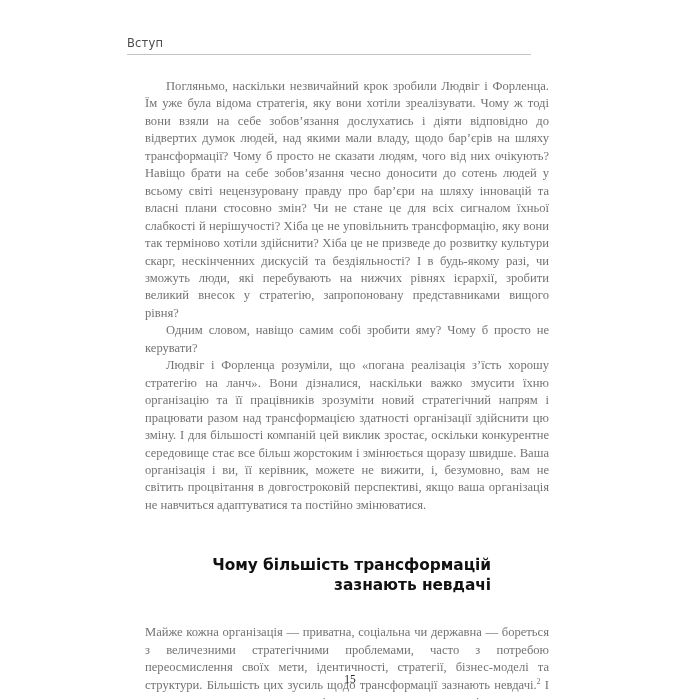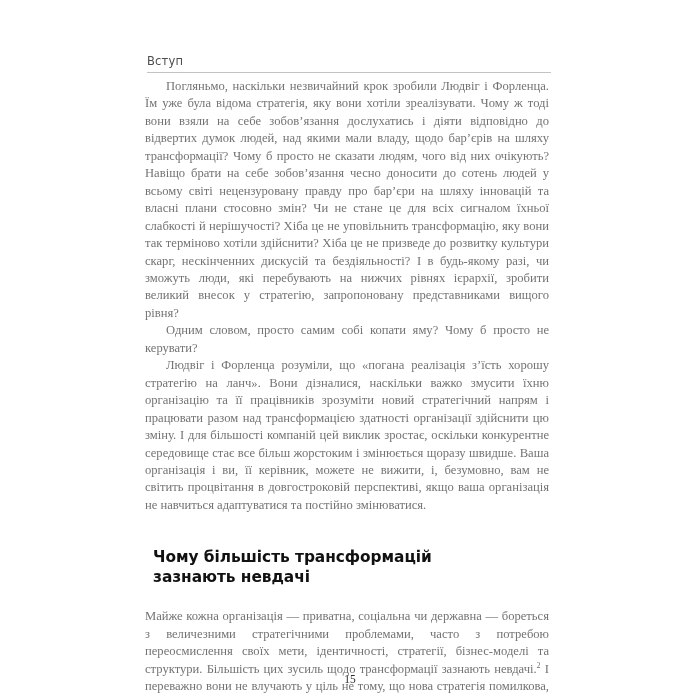--- a/index.html
+++ b/index.html
@@ -19,24 +19,23 @@
     position: relative;
     width: 700px;
     height: 700px;
     background: #ffffff;
     box-sizing: border-box;
   }
 
   
   .running-head {
     position: absolute;
-    left: 147px;
+    left: 127px;
     top: 36px;
     width: 404px;
-    margin-top: 18px;
   }
   .running-head-label {
     font-family: "DejaVu Sans", "Liberation Sans", sans-serif;
     font-size: 11.5px;
     letter-spacing: 0.2px;
     color: #4d4d4d;
     line-height: 15px;
     display: block;
   }
   .running-head-rule {
@@ -70,28 +69,28 @@
   }
 
   sup.fn {
     font-size: 8px;
     vertical-align: super;
     line-height: 0;
   }
 
   
   h2.section-heading {
-    margin: 8px;
+    margin: 16px;
     font-family: "DejaVu Sans", "Liberation Sans", sans-serif;
     font-weight: bold;
     font-size: 15.4px;
     line-height: 19.5px;
     letter-spacing: -0.05px;
     color: #111111;
-    text-align: left;
+    text-align: right;
     max-width: 330px;
   }
   .heading-spacer-top { height: 26px; }
   .heading-spacer-bottom { height: 13px; }
 
   
   .folio {
     position: absolute;
     left: 0;
     top: 672px;
@@ -110,21 +109,21 @@
 
   <div class="running-head">
     <span class="running-head-label">Вступ</span>
     <div class="running-head-rule"></div>
   </div>
 
   <div class="column">
 
     <p class="body-par">Погляньмо, наскільки незвичайний крок зробили Людвіг і Форленца. Їм уже була відома стратегія, яку вони хотіли зреалізувати. Чому ж тоді вони взяли на себе зобов’язання дослухатись і діяти відповідно до відвертих думок людей, над якими мали владу, щодо бар’єрів на шляху трансформації? Чому б просто не сказати людям, чого від них очікують? Навіщо брати на себе зобов’язання чесно доносити до сотень людей у всьому світі нецензуровану правду про бар’єри на шляху інновацій та власні плани стосовно змін? Чи не стане це для всіх сигналом їхньої слабкості й нерішучості? Хіба це не уповільнить трансформацію, яку вони так терміново хотіли здійснити? Хіба це не призведе до розвитку культури скарг, нескінченних дискусій та бездіяльності? І в будь-якому разі, чи зможуть люди, які перебувають на нижчих рівнях ієрархії, зробити великий внесок у стратегію, запропоновану представниками вищого рівня?</p>
 
-    <p class="body-par">Одним словом, просто самим собі копати яму? Чому б просто не керувати?</p>
+    <p class="body-par">Одним словом, навіщо самим собі зробити яму? Чому б просто не керувати?</p>
 
     <p class="body-par">Людвіг і Форленца розуміли, що «погана реалізація з’їсть хорошу стратегію на ланч». Вони дізналися, наскільки важко змусити їхню організацію та її працівників зрозуміти новий стратегічний напрям і працювати разом над трансформацією здатності організації здійснити цю зміну. І для більшості компаній цей виклик зростає, оскільки конкурентне середовище стає все більш жорстоким і змінюється щоразу швидше. Ваша організація і ви, її керівник, можете не вижити, і, безумовно, вам не світить процвітання в довгостроковій перспективі, якщо ваша організація не навчиться адаптуватися та постійно змінюватися.</p>
 
     <div class="heading-spacer-top"></div>
 
     <h2 class="section-heading">Чому більшість трансформацій зазнають невдачі</h2>
 
     <div class="heading-spacer-bottom"></div>
 
     <p class="body-par no-indent"><span>Майже кожна організація — приватна, соціальна чи державна — бореться з величезними стратегічними проблемами, часто з потребою переосмислення своїх мети, ідентичності, стратегії, бізнес-моделі та структури. Більшість цих зусиль щодо трансформації зазнають невдачі.</span><sup class="fn">2</sup><span> І переважно вони не влучають у ціль не тому, що нова стратегія помилкова, а тому, що організація не може її зреалізувати. Розгляньмо кілька прикладів.</span></p>

